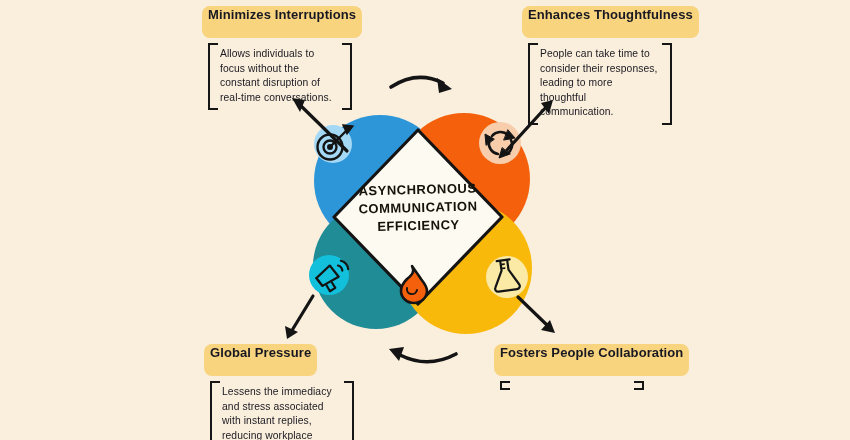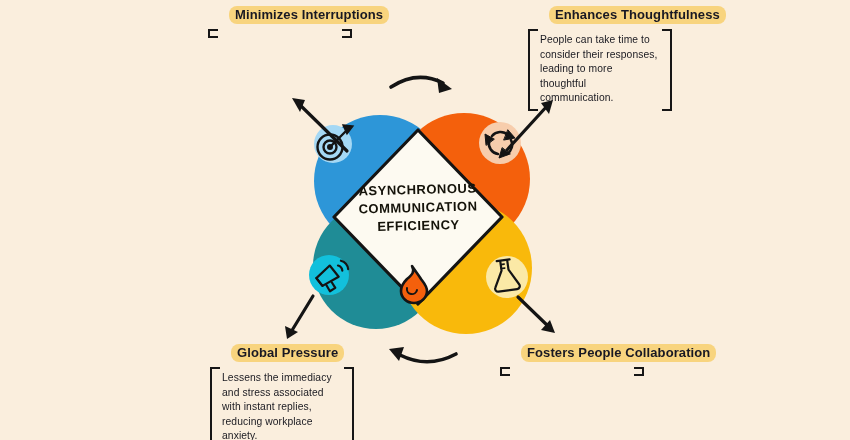--- a/index.html
+++ b/index.html
@@ -7,21 +7,21 @@
     position:relative;width:850px;height:440px;background:#FAEEDD;
     font-family:"Liberation Sans",sans-serif;overflow:hidden;
   }
   svg.layer{position:absolute;left:0;top:0;}
   
   .qblock{position:absolute;width:170px;}
   .qhead{margin:0 0 5px 0;}
   .hl{
     display:inline-block;background:#F8D47E;color:#181823;
     font-weight:bold;font-size:13px;letter-spacing:.1px;
-    padding:1px 6px 2px 6px;border-radius:8px;white-space:nowrap;margin-left:27px;
+    padding:1px 6px 16px 6px;border-radius:8px;white-space:nowrap;
   }
   .qbody{
     position:relative;margin-left:6px;width:120px;
     padding:4px 12px 5px 12px;
     font-size:10.3px;line-height:1.42;color:#191920;font-weight:500;
     letter-spacing:.1px;
   }
   .brk{position:absolute;top:0;bottom:0;width:8px;}
   .brk-l{left:0;border-left:2.6px solid #161616;border-top:2.6px solid #161616;border-bottom:2.6px solid #161616;}
   .brk-r{right:0;border-right:2.6px solid #161616;border-top:2.6px solid #161616;border-bottom:2.6px solid #161616;}
@@ -125,20 +125,21 @@
     <div>Communication</div>
     <div>Efficiency</div>
   </div>
 
   <div class="qblock q-tl">
     <div class="qhead">
       <span class="hl">Minimizes Interruptions</span>
     </div>
     <div class="qbody">
       <span class="brk brk-l"></span>
+      <span>Allows individuals to focus without the constant disruption of real-time conversations.</span>
       <span class="brk brk-r"></span>
     </div>
   </div>
 
   <div class="qblock q-tr">
     <div class="qhead">
       <span class="hl">Enhances Thoughtfulness</span>
     </div>
     <div class="qbody">
       <span class="brk brk-l"></span>

